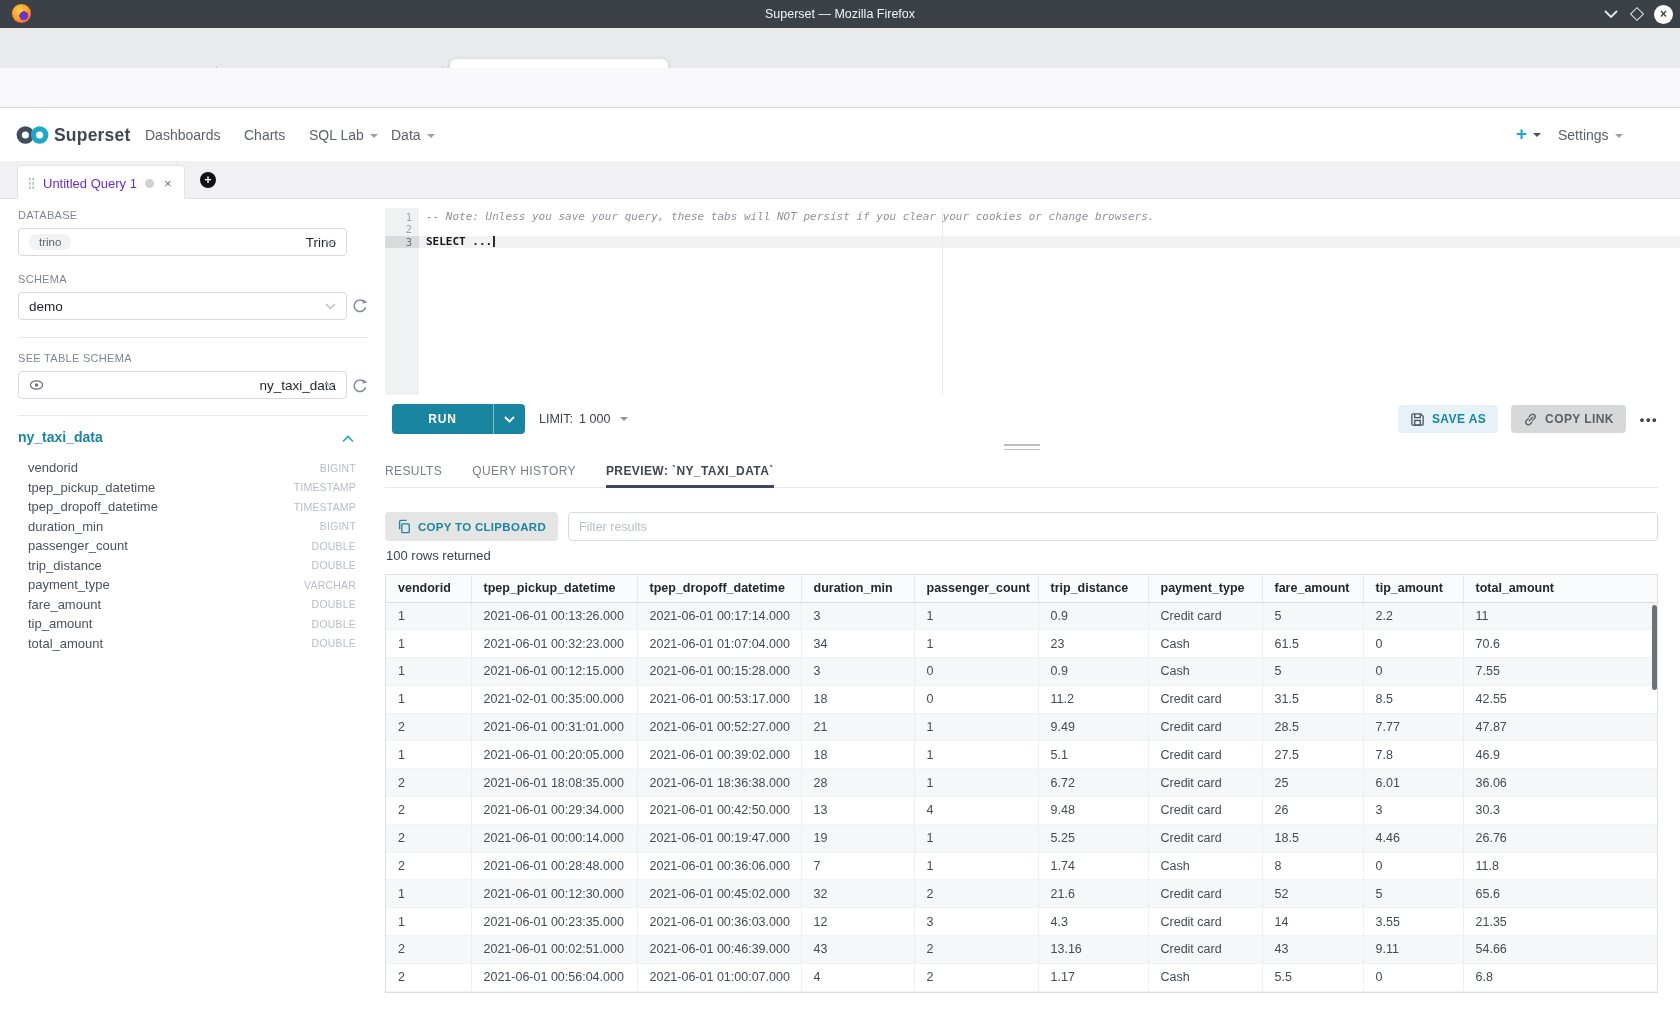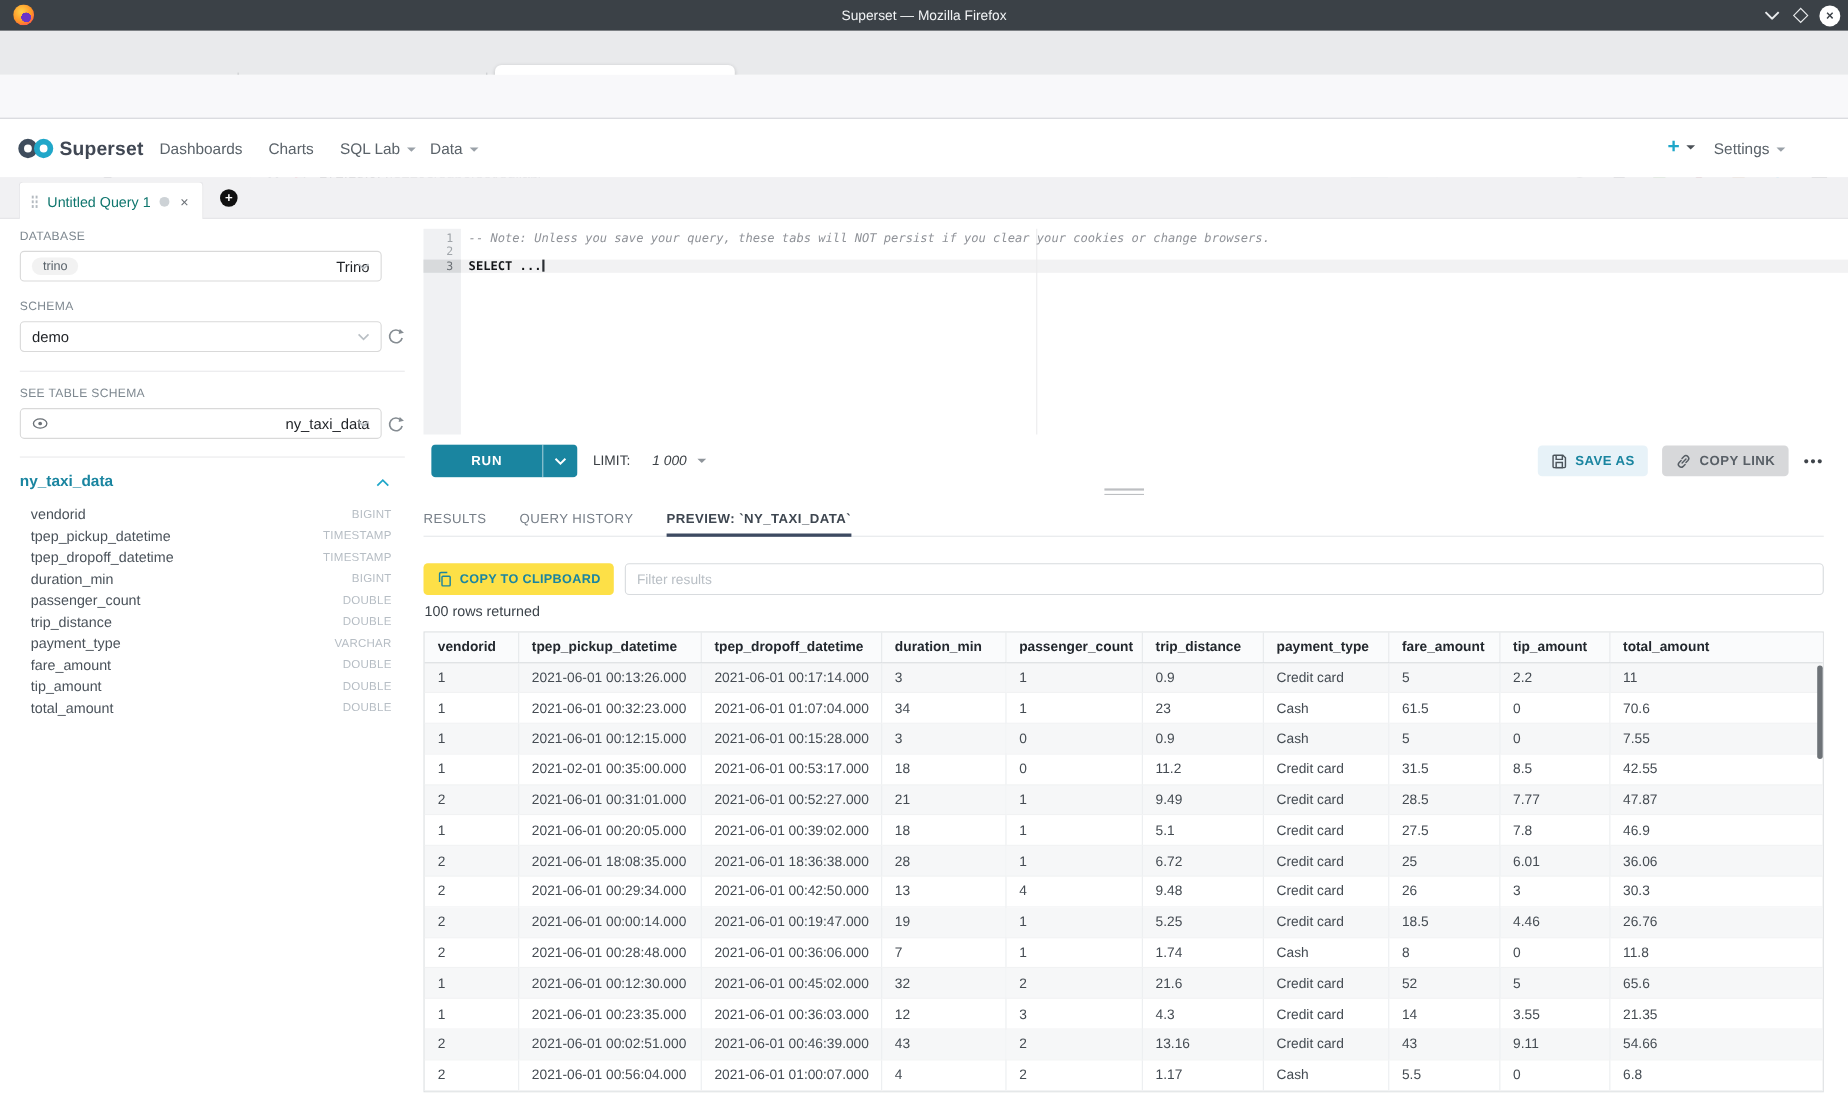--- a/index.html
+++ b/index.html
@@ -54,21 +54,21 @@
   .navitem { position:absolute; top:0; line-height:52px; font-size:14px; color:#5a6269; }
   .caret { display:inline-block; width:0; height:0; border-left:4px solid transparent; border-right:4px solid transparent;
     border-top:4.5px solid #9aa1a8; margin-left:6px; vertical-align:middle; }
   .plusnav { position:absolute; left:1516px; top:0; line-height:50px; font-size:19px; font-weight:bold; color:#20a7c9; }
 
   
   .qstrip { position:absolute; top:161px; left:0; width:100%; height:38px; background:#f1f1f3; border-bottom:1px solid #e3e3e6; }
   .qtab { position:absolute; left:17px; top:4px; height:35px; width:168px; background:#fff; border:1px solid #e4e4e7;
     border-bottom:none; border-radius:4px 4px 0 0; display:flex; align-items:center; padding:0 10px; }
   .grip { width:7px; height:13px; background-image:radial-gradient(#b4bac0 1.1px, transparent 1.3px); background-size:3.5px 4.3px; }
-  .qlabel { margin-left:8px; font-size:13px; color:#0f766e; white-space:nowrap; }
+  .qlabel { margin-left:8px; font-size:13px; color:#6d28d9; white-space:nowrap; }
   .qdot { margin-left:8px; width:9px; height:9px; border-radius:50%; background:#cdd2d6; }
   .qclose { margin-left:10px; font-size:13px; color:#6b7177; }
   .addtab { position:absolute; left:200px; top:11px; width:16px; height:16px; border-radius:50%; background:#111;
     color:#fff; font-size:12px; font-weight:bold; display:flex; align-items:center; justify-content:center; line-height:0; }
 
   
   .sidebar { position:absolute; top:199px; left:0; width:385px; bottom:0; background:#fff; }
   .fldlabel { position:absolute; left:18px; font-size:11px; color:#7e8890; letter-spacing:.3px; }
   .select { position:absolute; left:18px; width:329px; height:28px; border:1px solid #d9d9d9; border-radius:4px;
     background:#fff; display:flex; align-items:center; padding:0 10px;justify-content:space-between; }
@@ -101,40 +101,40 @@
   .sqltext { color:#141619; font-weight:bold; }
   .cursor { width:1.5px; height:11px; background:#2a2e33; margin-left:1px; }
 
   .runbar { position:absolute; top:205px; left:7px; right:22px; height:30px; display:flex; align-items:center; justify-content:space-between; }
   .runleft, .runright { display:flex; align-items:center; }
   .runbtn { display:flex; height:30px; border-radius:4px; overflow:hidden; }
   .runmain { width:101px; background:#1a85a0; color:#fff; font-size:12px; font-weight:bold; letter-spacing:.8px;
     display:flex; align-items:center; justify-content:center; }
   .runchev { width:32px; background:#1a85a0; border-left:1px solid rgba(255,255,255,.45); display:flex; align-items:center; justify-content:center; }
   .limit { margin-left:14px; font-size:12.5px; color:#3c4146; display:flex; align-items:center; }
-  .limit .val { margin-left:20px;font-style:italic; }
+  .limit .val { margin-left:6px; }
   .limitcaret { width:0; height:0; border-left:4px solid transparent; border-right:4px solid transparent;
     border-top:4.5px solid #8f959b; margin-left:10px; }
   .softbtn { height:28px; padding:12px 12px; border-radius:4px; display:flex; align-items:center; gap:7px;
     font-size:12px; font-weight:bold; letter-spacing:.4px; }
   .saveas { background:#e7f2f8; color:#1a85a0; }
   .copylink { background:#d7d8da; color:#585f66; margin-left:13px; }
   .more { margin-left:14px; color:#3f444a; font-size:13px; font-weight:bold; letter-spacing:1.5px; }
 
   .splitter { position:absolute; top:242px; left:0; right:22px; height:10px; }
   .handle { position:absolute; left:50%; margin-left:-18px; width:36px; }
   .handle div { height:1.5px; background:#bdbfc2; margin-top:3px; }
 
   .stabs { position:absolute; top:256px; left:0; right:22px; height:33px; border-bottom:1px solid #e5e8ea; display:flex; gap:30px; }
   .stab { position:relative; line-height:33px; font-size:12px; letter-spacing:.4px; color:#767e87; white-space:nowrap; }
   .stab.active { color:#3e4650; font-weight:600; }
   .stab.active::after { content:""; position:absolute; left:0; right:0; bottom:-1px; height:3px; background:#3d4a61; }
 
   .sbar { position:absolute; top:313px; left:0; right:22px; height:29px; display:flex; gap:10px; }
-  .copyclip { background:#fde047; color:#1a85a0; border:none; height:29px; padding:0 12px; border-radius:4px;
+  .copyclip { background:#e5e5e5; color:#1a85a0; border:none; height:29px; padding:0 12px; border-radius:4px;
     display:flex; align-items:center; gap:7px; font-size:11.5px; font-weight:bold; letter-spacing:.3px; font-family:inherit; }
   .filterinput { flex:1; height:29px; border:1px solid #d8dbde; border-radius:4px; padding-left:10px; font-size:12.5px;
     color:#333; font-family:inherit; outline:none; }
   .filterinput::placeholder { color:#b9bfc5; }
 
   .rowcount { position:absolute; top:349px; left:1px; font-size:13px; color:#3c434a; }
 
   .tablewrap { position:absolute; top:375px; left:0; right:22px; border:1px solid #dcdfe2; }
   table.results { width:100%; border-collapse:collapse; table-layout:fixed; }
   table.results th { height:27px; background:#fafbfc; text-align:left; padding-left:12px; font-size:12.5px;

